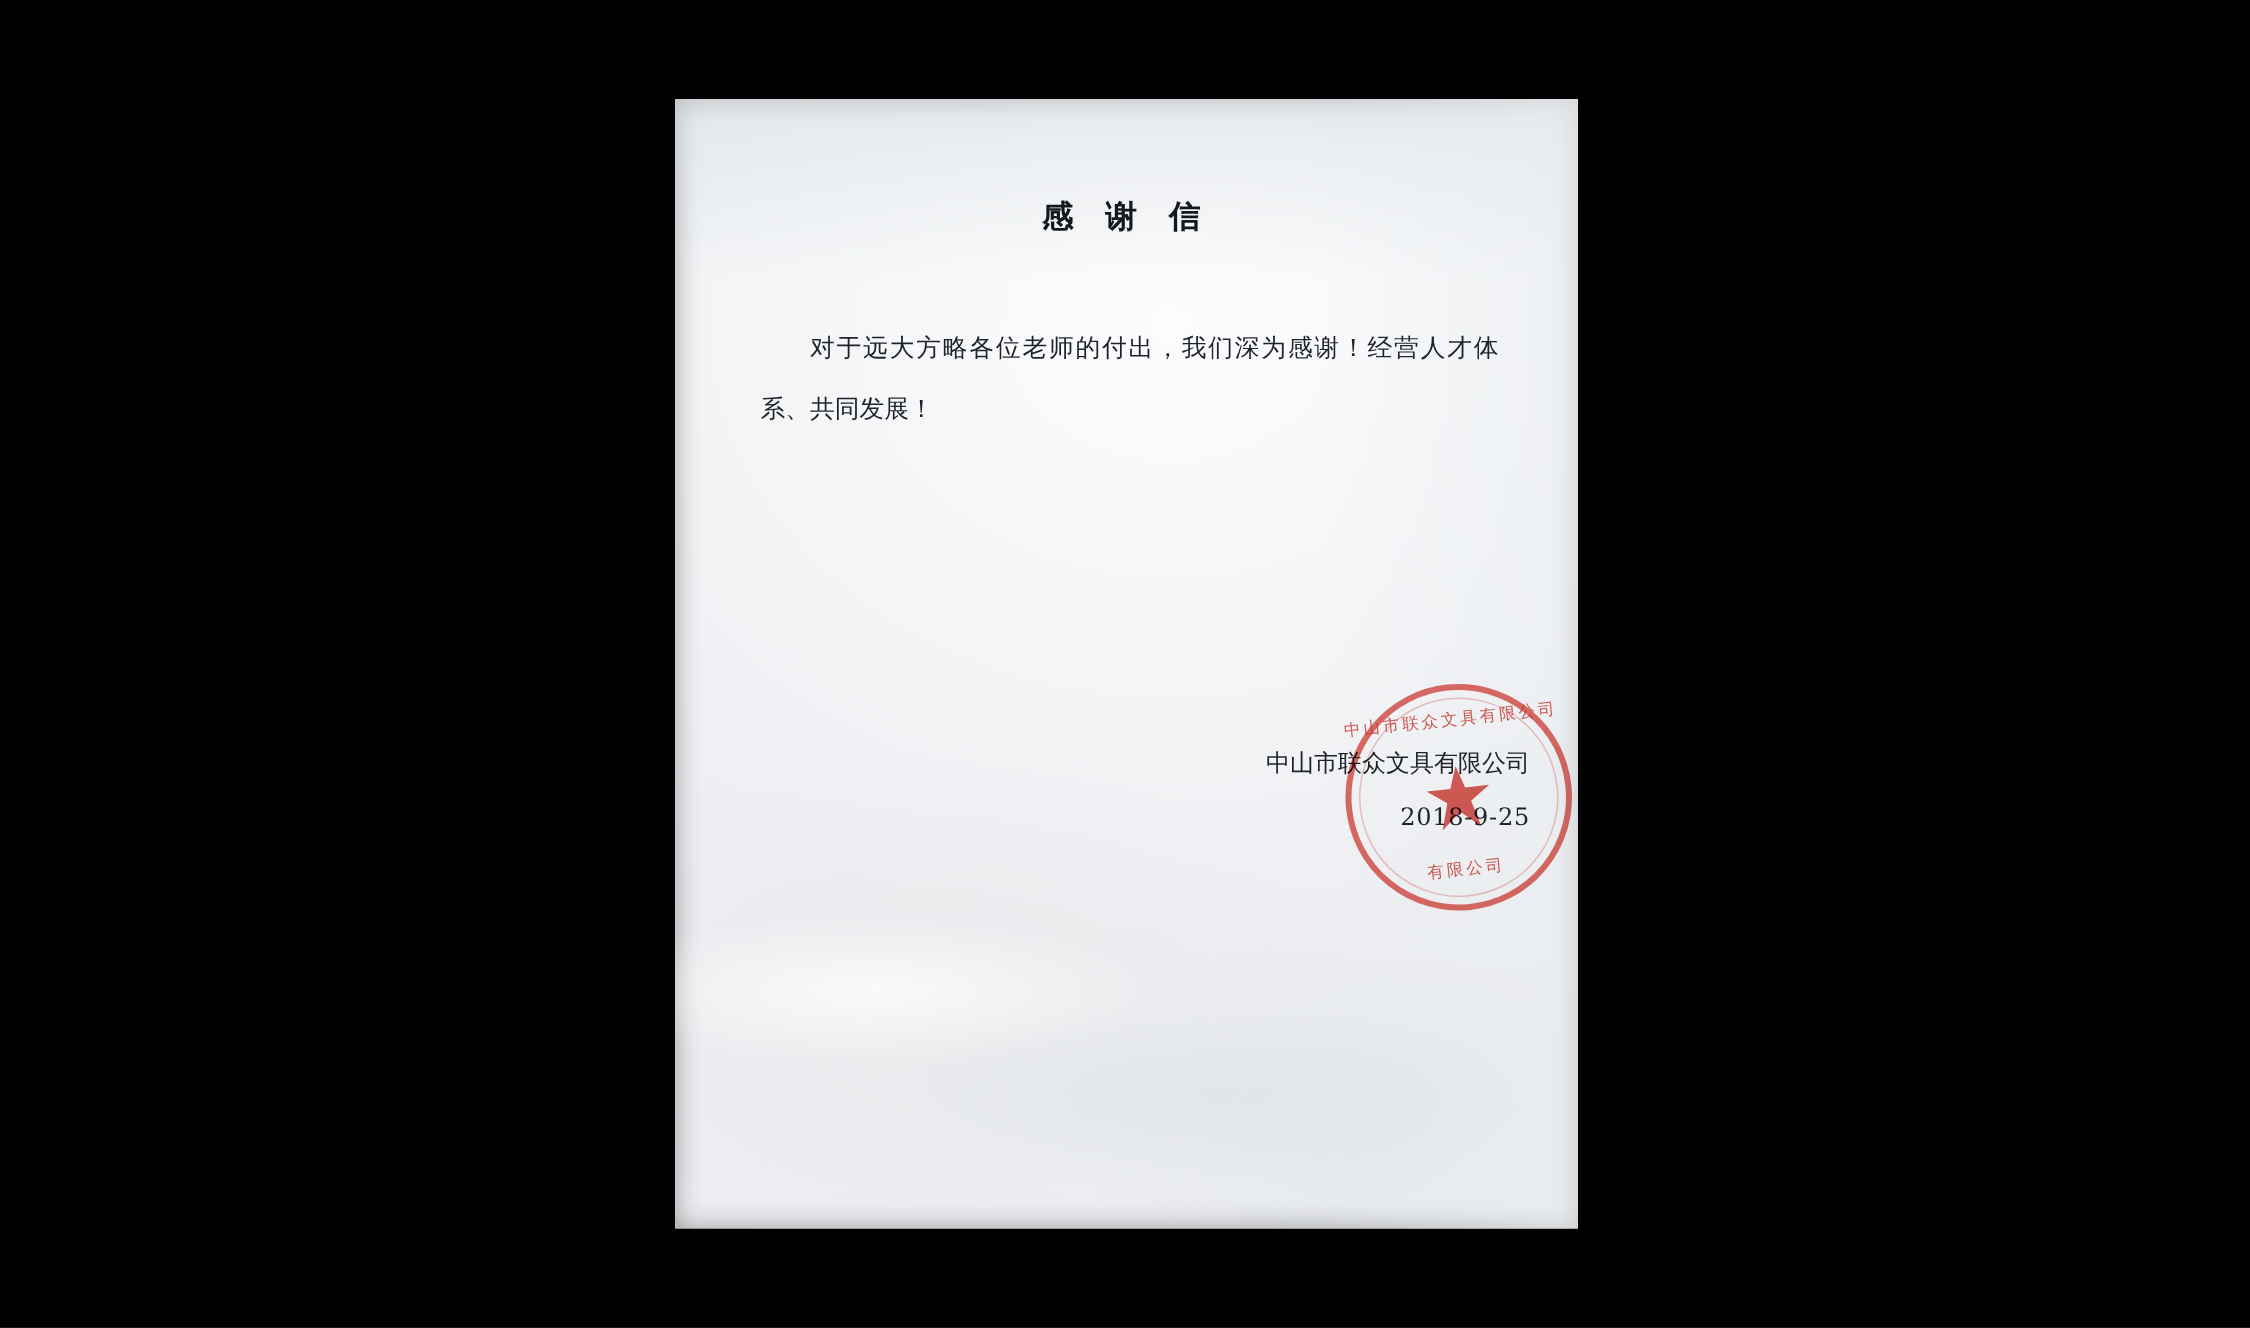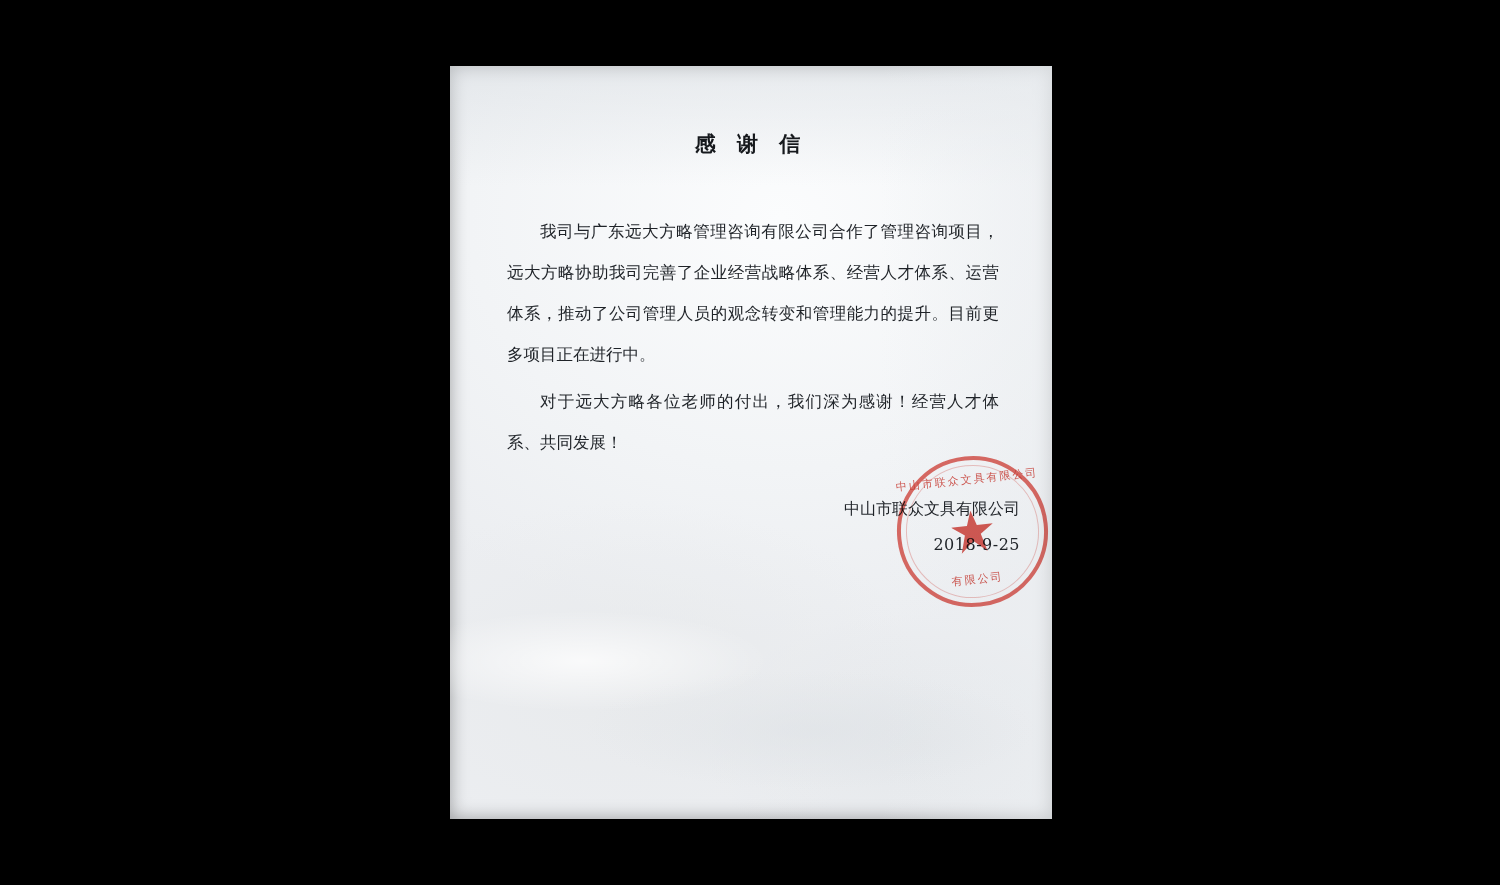--- a/index.html
+++ b/index.html
@@ -167,21 +167,20 @@
     <div class="crease c3"></div>
     <div class="crease c4"></div>
     <div class="crease c1"></div>
     <div class="crease c2"></div>
 
     <div class="doc">
 
       <div class="doc-title">感 谢 信</div>
 
       <div class="body-text">
-        <p class="para">我司与广东远大方略管理咨询有限公司合作了管理咨询项目，远大方略协助我司完善了企业经营战略体系、经营人才体系、运营体系，推动了公司管理人员的观念转变和管理能力的提升。目前更多项目正在进行中。</p>
         <p class="para">对于远大方略各位老师的付出，我们深为感谢！经营人才体系、共同发展！</p>
       </div>
 
       <div class="signature-block">
         <span class="sig-company">中山市联众文具有限公司</span>
         <span class="sig-date">2018-9-25</span>
       </div>
 
       <div class="seal">
         <div class="seal-inner"></div>

